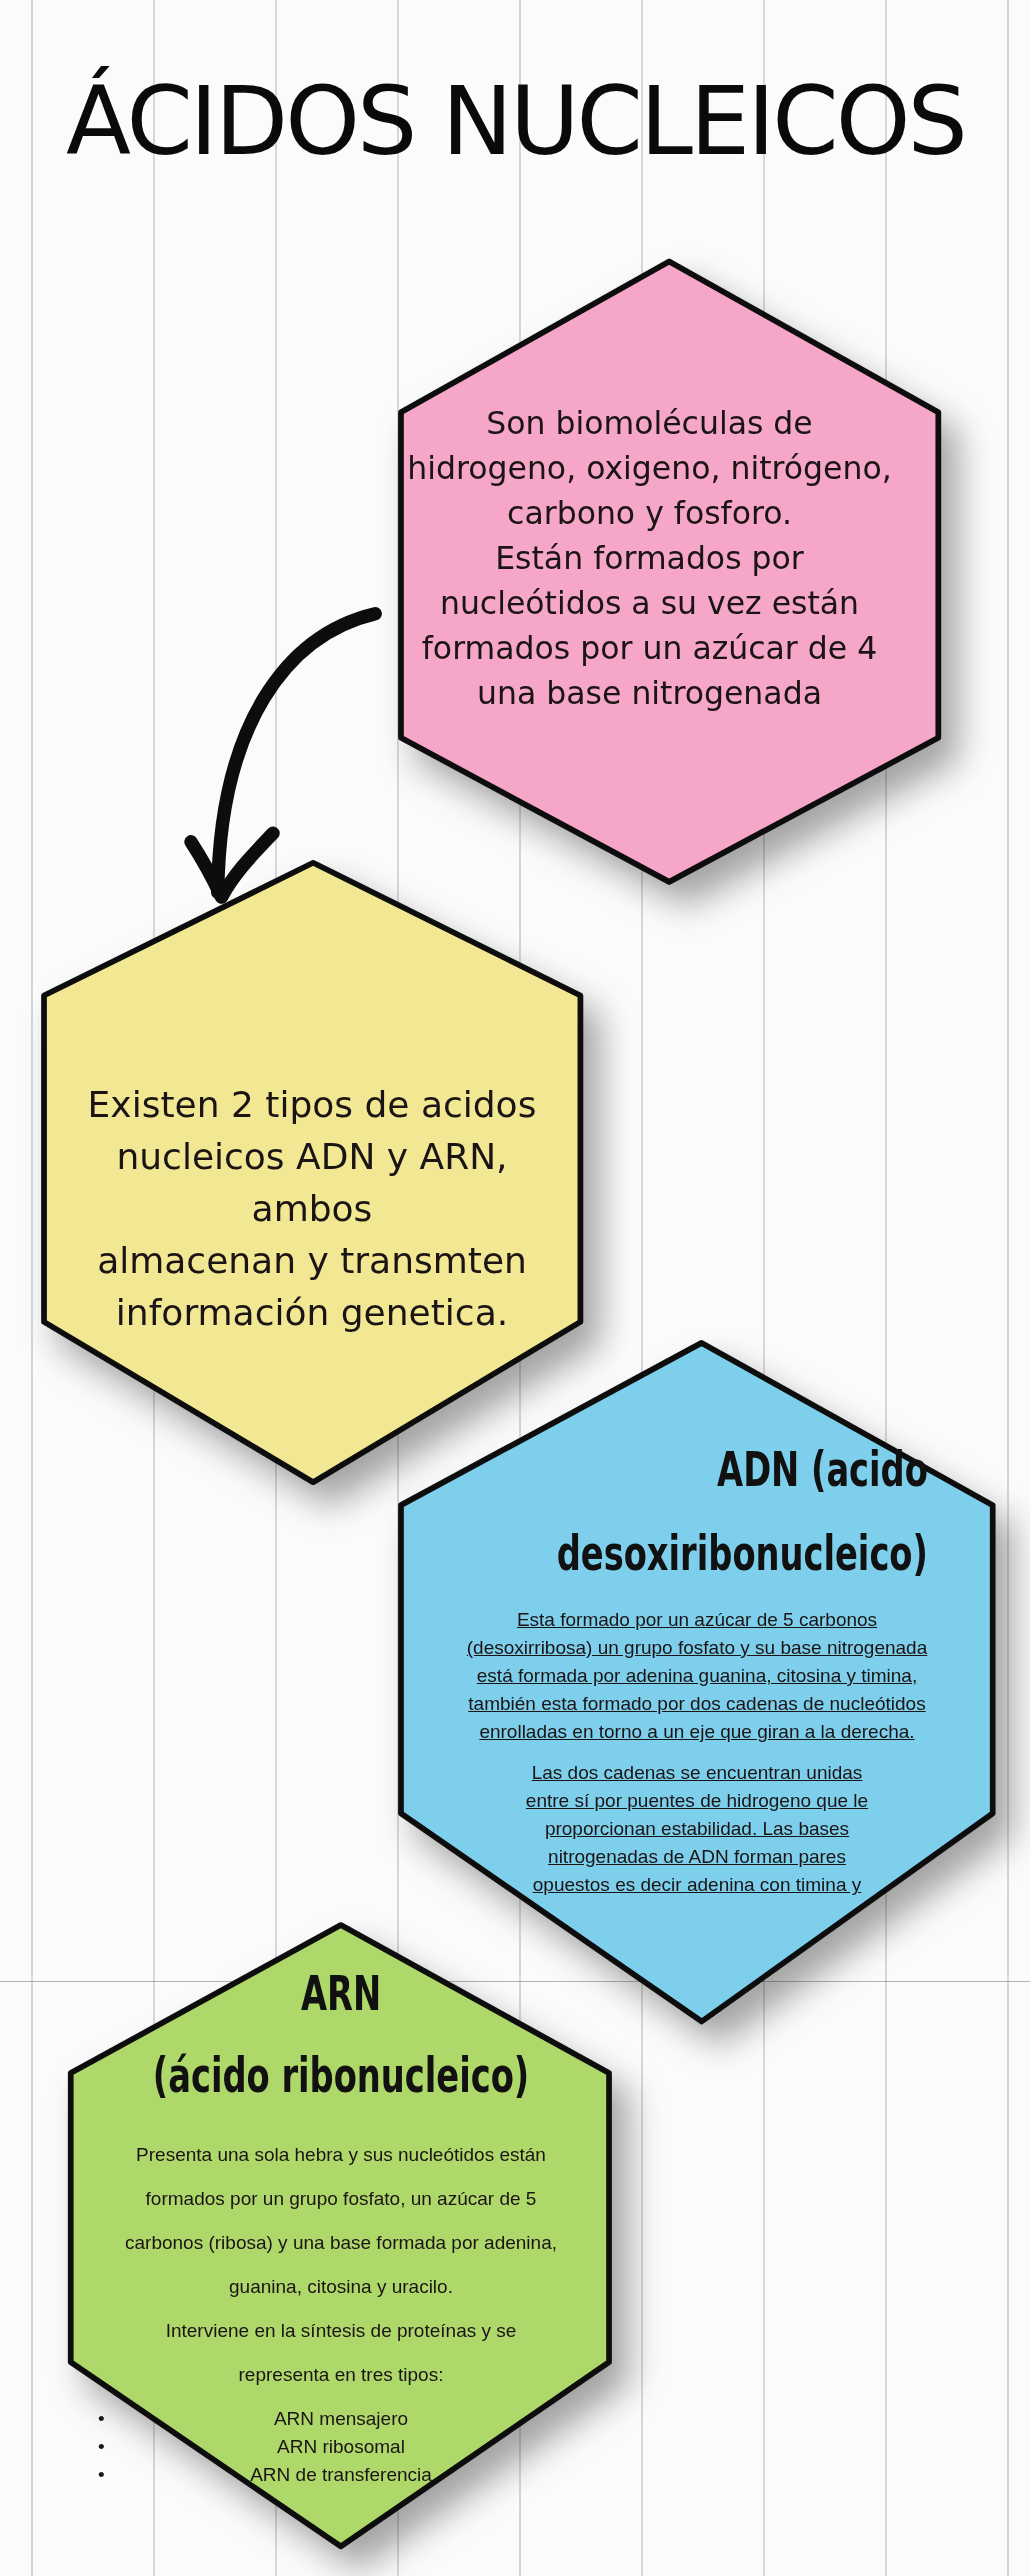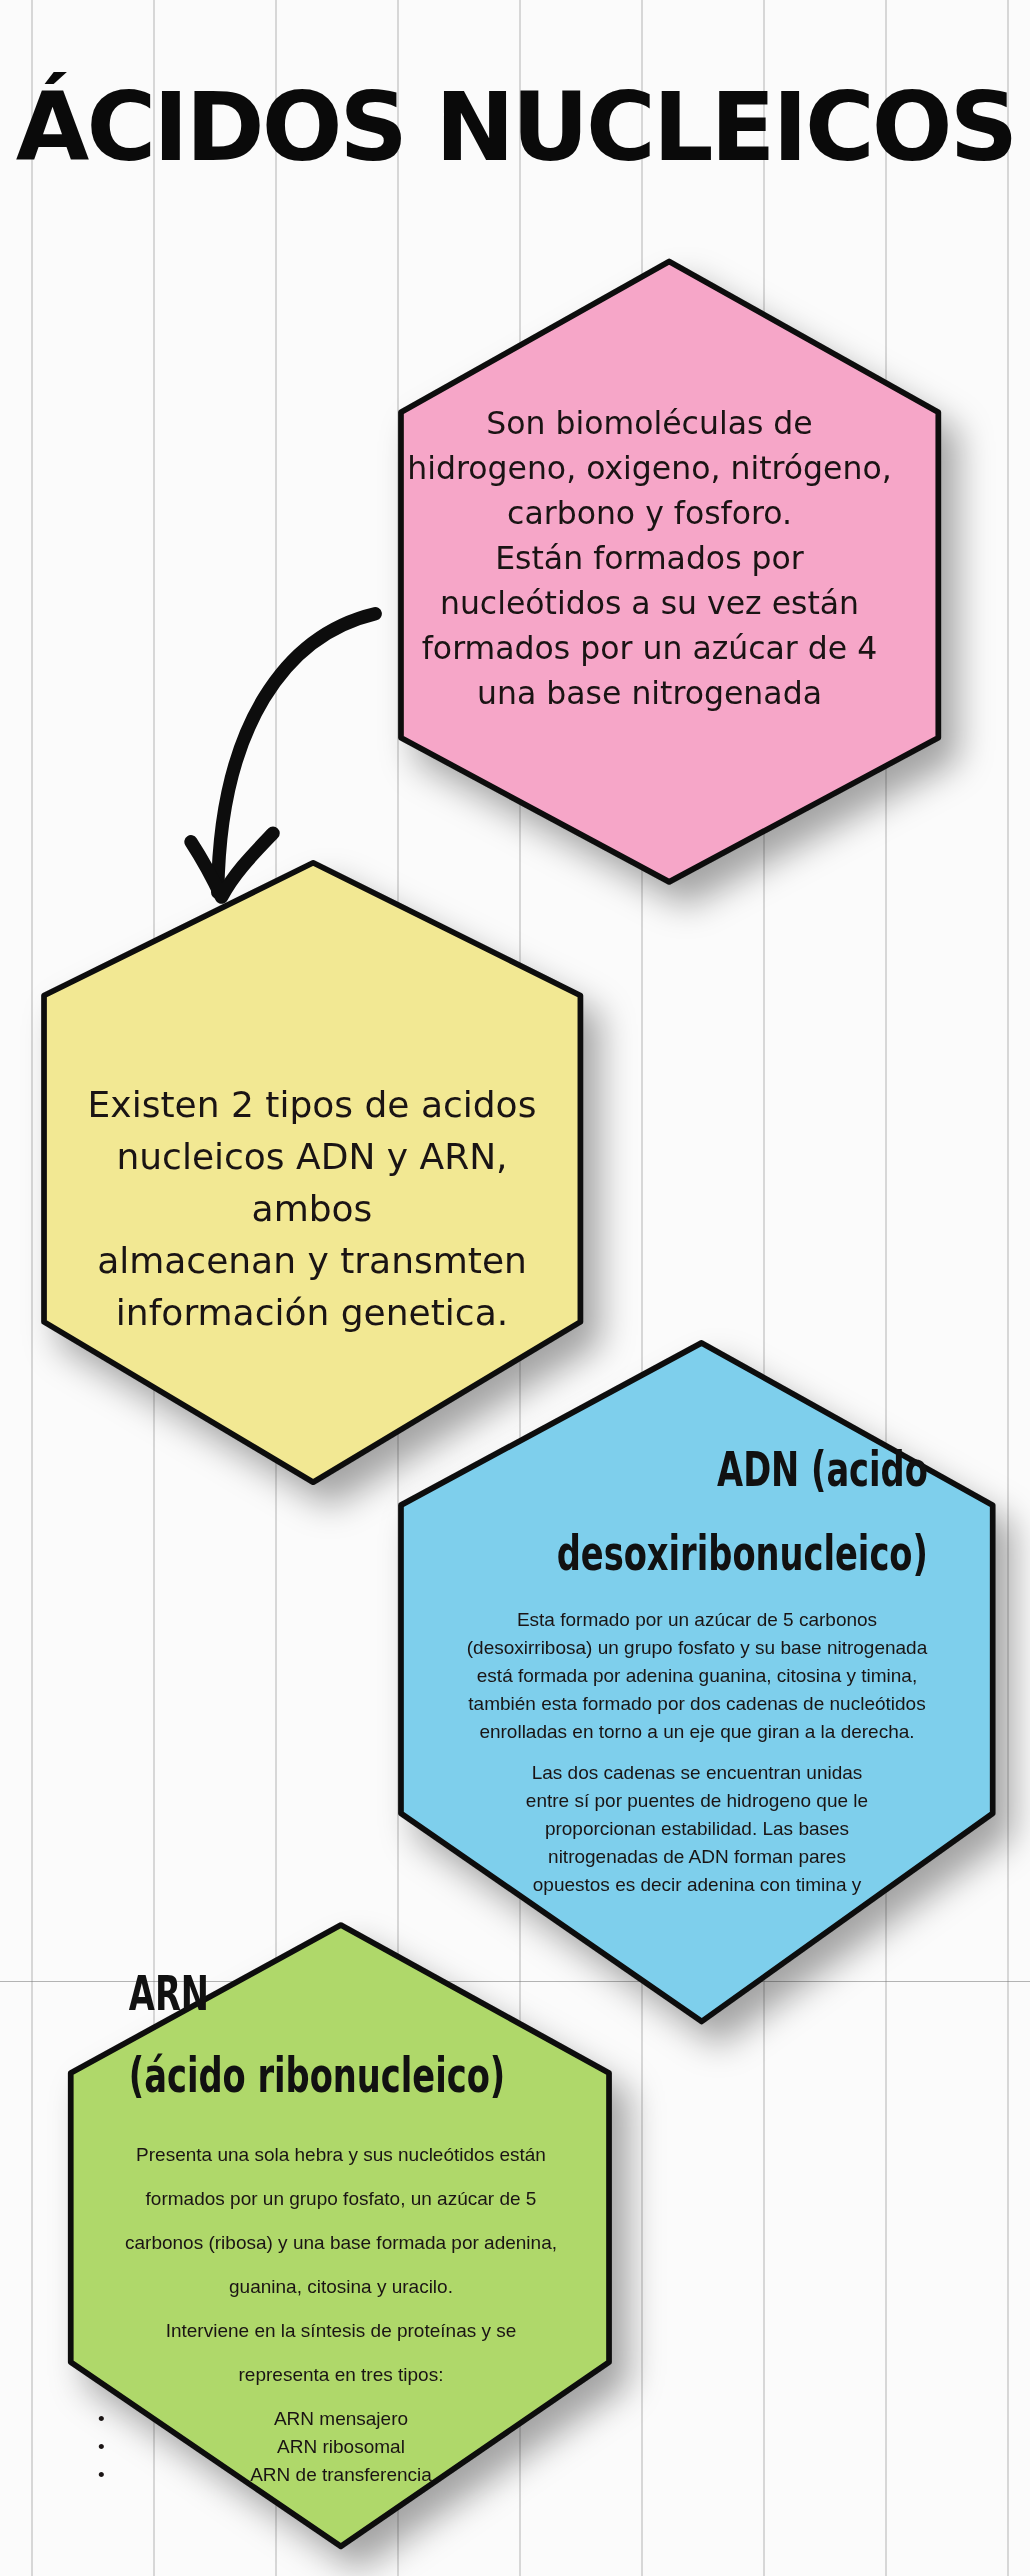--- a/index.html
+++ b/index.html
@@ -11,25 +11,25 @@
       background-color: #fbfbfb;
       background-image:
         linear-gradient(to right, rgba(120,120,120,0.55) 1.4px, transparent 1.4px),
         linear-gradient(to bottom, rgba(120,120,120,0.55) 1.4px, transparent 1.4px);
       background-size: 122px 122px;
       background-position: 31.5px 29px;
       font-family: "Liberation Sans", sans-serif;
     }
     .title {
       position: absolute;
-      left: 0; top: 80px;
+      left: 0; top: 74px;
       width: 1031px;
       text-align: center;
       font-family: "DejaVu Sans", sans-serif;
-      font-weight: bold;
+      font-weight: normal;
       font-size: 95px;
       letter-spacing: -2.9px;
       color: #0a0a0a;
       line-height: 1;
     }
     svg.shapes {
       position: absolute;
       left: 0; top: 0;
       width: 1031px; height: 2576px;
     }
@@ -59,24 +59,25 @@
       position: absolute;
       left: 401px; top: 1427px; width: 592px;
       text-align: right;
       font-size: 48px; line-height: 84px;
     }
     .blue-body {
       left: 425px; top: 1606px; width: 544px;
       font-size: 19px; line-height: 28px;
       font-family: "Liberation Sans", sans-serif;
     }
-    .blue-body p { margin: 0 0 13.4px 0; }
+    .blue-body p { margin: 0 0 13.4px 0; text-decoration: underline; }
     .green-head {
       position: absolute;
       left: 69px; top: 1952px; width: 544px;
+      text-align: center;
       font-size: 48px; line-height: 82px;
     }
     .green-body {
       left: 81px; top: 2125px; width: 520px;
       font-size: 19px; line-height: 28px;
       font-family: "Liberation Sans", sans-serif;
     }
     .green-body p { margin: 16px; }
     .green-body ul { list-style: none; margin: 0; padding: 0; }
     .green-body li { position: relative; text-align: center; }

